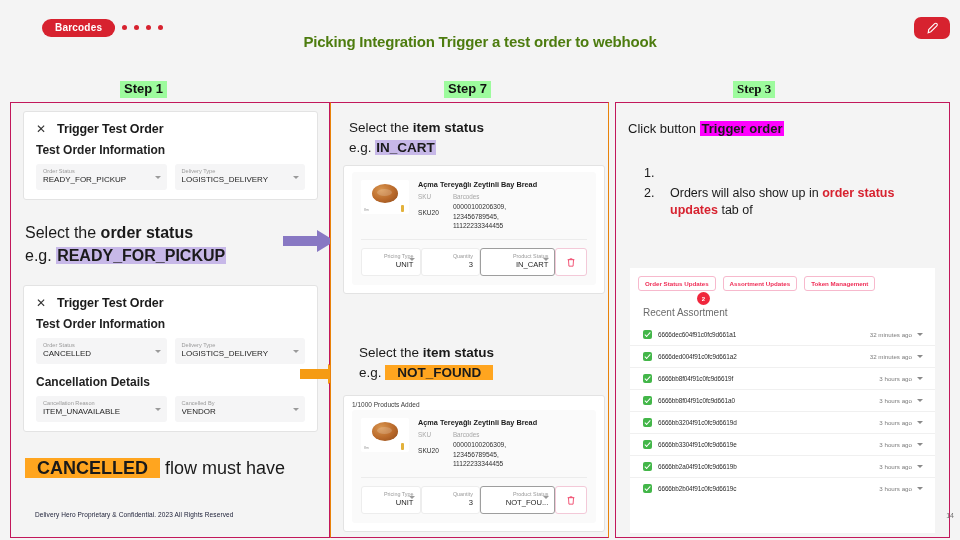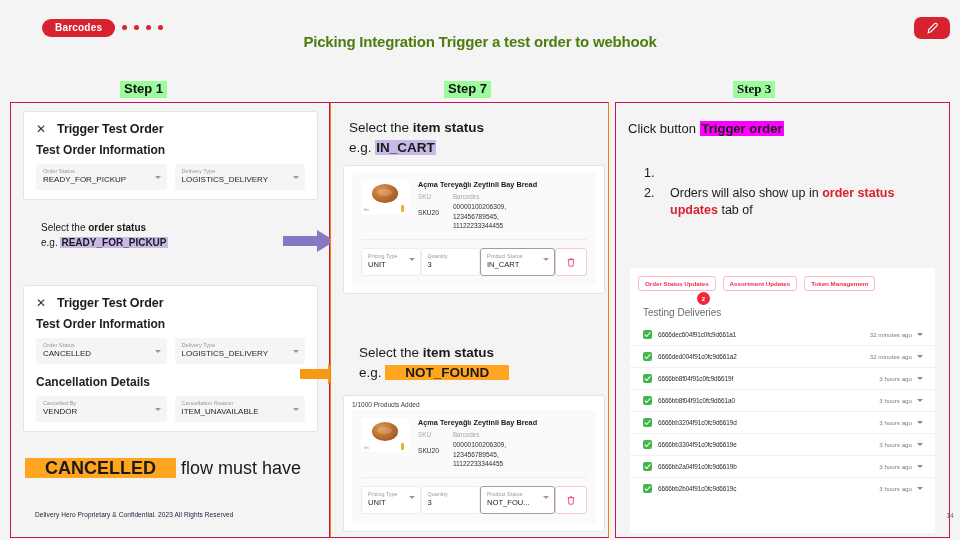--- a/index.html
+++ b/index.html
@@ -57,27 +57,27 @@
     position:relative;min-width:0;
   }
   .field-lbl{font-size:5.6px;color:#9a9a9a;line-height:1.3;white-space:nowrap;}
   .field-val{font-size:8px;color:#1e1e1e;line-height:1.35;white-space:nowrap;overflow:hidden;}
   .caret{position:absolute;right:6px;top:50%;margin-top:-1px;
     width:0;height:0;border-left:3px solid transparent;border-right:3px solid transparent;
     border-top:3.5px solid #9a9a9a;}
 
   
   .p1-card1{position:absolute;left:12px;top:8px;width:295px;}
-  .p1-note1{position:absolute;left:14px;top:118px;font-size:10px;color:#1a1a1a;line-height:1.45;margin-left:16px;}
+  .p1-note1{position:absolute;left:14px;top:118px;font-size:16px;color:#1a1a1a;line-height:1.45;}
   .p1-card2{position:absolute;left:12px;top:182px;width:295px;}
   .p1-note2{position:absolute;left:14px;top:352px;font-size:18px;color:#1a1a1a;line-height:1.45;}
   .p1-foot{position:absolute;left:24px;top:408px;font-size:6.5px;color:#20233a;letter-spacing:.1px;}
   b.n{font-weight:bold;}
   .hl-purple{background:#c7b8e8;font-weight:bold;padding:0 1px;}
-  .hl-orange{background:#ffa51f;font-weight:bold;padding:0 20px;}
+  .hl-orange{background:#ffa51f;font-weight:bold;padding:0 12px;}
   .hl-magenta{background:#ff00ff;font-weight:bold;padding:0 2px;}
 
   
   .arrow{position:absolute;display:block;}
   .arrow-purple{left:283px;top:230px;}
   .arrow-orange{left:300px;top:364px;}
 
   
   .p2-note1{position:absolute;left:18px;top:15px;font-size:13.5px;color:#1a1a1a;line-height:1.45;}
   .p2-card1{position:absolute;left:12px;top:62px;width:262px;padding-bottom:8px;}
@@ -92,21 +92,21 @@
   .bun:after{content:"";position:absolute;left:5px;top:5px;width:15px;height:7px;border-radius:50%;
        background:rgba(255,255,255,.18);}
   .thumb .tagl{position:absolute;left:3px;bottom:2px;font-size:3.5px;color:#999;}
   .thumb .tagr{position:absolute;right:5px;bottom:2px;width:3px;height:7px;background:#e3b23c;border-radius:1px;}
   .prod-meta{flex:1;min-width:0;}
   .prod-name{font-size:7.3px;font-weight:bold;color:#1b1b1b;line-height:1.3;margin-bottom:3px;}
   .meta-cols{display:flex;gap:14px;}
   .meta-k{font-size:6.3px;color:#a6a6a6;line-height:1.45;}
   .meta-v{font-size:6.6px;color:#303030;line-height:1.5;}
   .prod-divider{height:1px;background:#ececec;margin:0 9px;}
-  .prod-bottom{display:flex;gap:0;padding:8px 9px 9px;align-items:stretch;}
+  .prod-bottom{display:flex;gap:0;padding:8px 9px 9px;align-items:stretch;text-align:right;}
   .pf{background:#fff;border:1px solid #ededed;border-radius:3px;padding:4px 6px;position:relative;}
   .pf.sel{border:1px solid #9e9e9e;}
   .pf-lbl{font-size:5.4px;color:#9a9a9a;line-height:1.3;white-space:nowrap;}
   .pf-val{font-size:7.6px;color:#1e1e1e;line-height:1.4;white-space:nowrap;}
   .trash{width:30px;border:1px solid #f3c9d8;border-radius:3px;background:#fff;
          display:flex;align-items:center;justify-content:center;}
 
   
   .p3-note1{position:absolute;left:12px;right:0;top:18px;text-align:left;font-size:13px;color:#1a1a1a;}
   .p3-list{position:absolute;left:28px;top:62px;right:12px;font-size:12.5px;color:#1a1a1a;line-height:1.4;}
@@ -196,27 +196,27 @@
         </div>
         <div class="field">
           <div class="field-lbl">Delivery Type</div>
           <div class="field-val">LOGISTICS_DELIVERY</div>
           <span class="caret"></span>
         </div>
       </div>
       <div class="sec-title" style="padding-top:2px">Cancellation Details</div>
       <div class="field-row">
         <div class="field">
+          <div class="field-lbl">Cancellation Reason</div>
+          <div class="field-val">ITEM_UNAVAILABLE</div>
+          <span class="caret"></span>
+        </div>
+        <div class="field">
           <div class="field-lbl">Cancelled By</div>
           <div class="field-val">VENDOR</div>
-          <span class="caret"></span>
-        </div>
-        <div class="field">
-          <div class="field-lbl">Cancellation Reason</div>
-          <div class="field-val">ITEM_UNAVAILABLE</div>
           <span class="caret"></span>
         </div>
       </div>
     </div>
 
     <div class="p1-note2">
       <span class="hl-orange">CANCELLED</span><span> flow must have</span><br>
     </div>
 
     <div class="p1-foot">Delivery Hero Proprietary &amp; Confidential. 2023 All Rights Reserved</div>
@@ -357,21 +357,21 @@
       </div>
     </div>
 
     <div class="p3-app">
       <div class="tabs">
         <div class="tab">Order Status Updates</div>
         <div class="tab">Assortment Updates</div>
         <div class="tab">Token Management</div>
       </div>
       <div class="badge">2</div>
-      <div class="rd-title">Testing Deliveries</div>
+      <div class="rd-title">Recent Assortment</div>
 
       <div class="row" style="border-top:none">
         <span class="chk"></span>
         <span class="row-id">6666dec604f91c0fc9d661a1</span>
         <span class="row-time">32 minutes ago</span>
         <span class="chev"></span>
       </div>
       <div class="row">
         <span class="chk"></span>
         <span class="row-id">6666ded004f91c0fc9d661a2</span>

